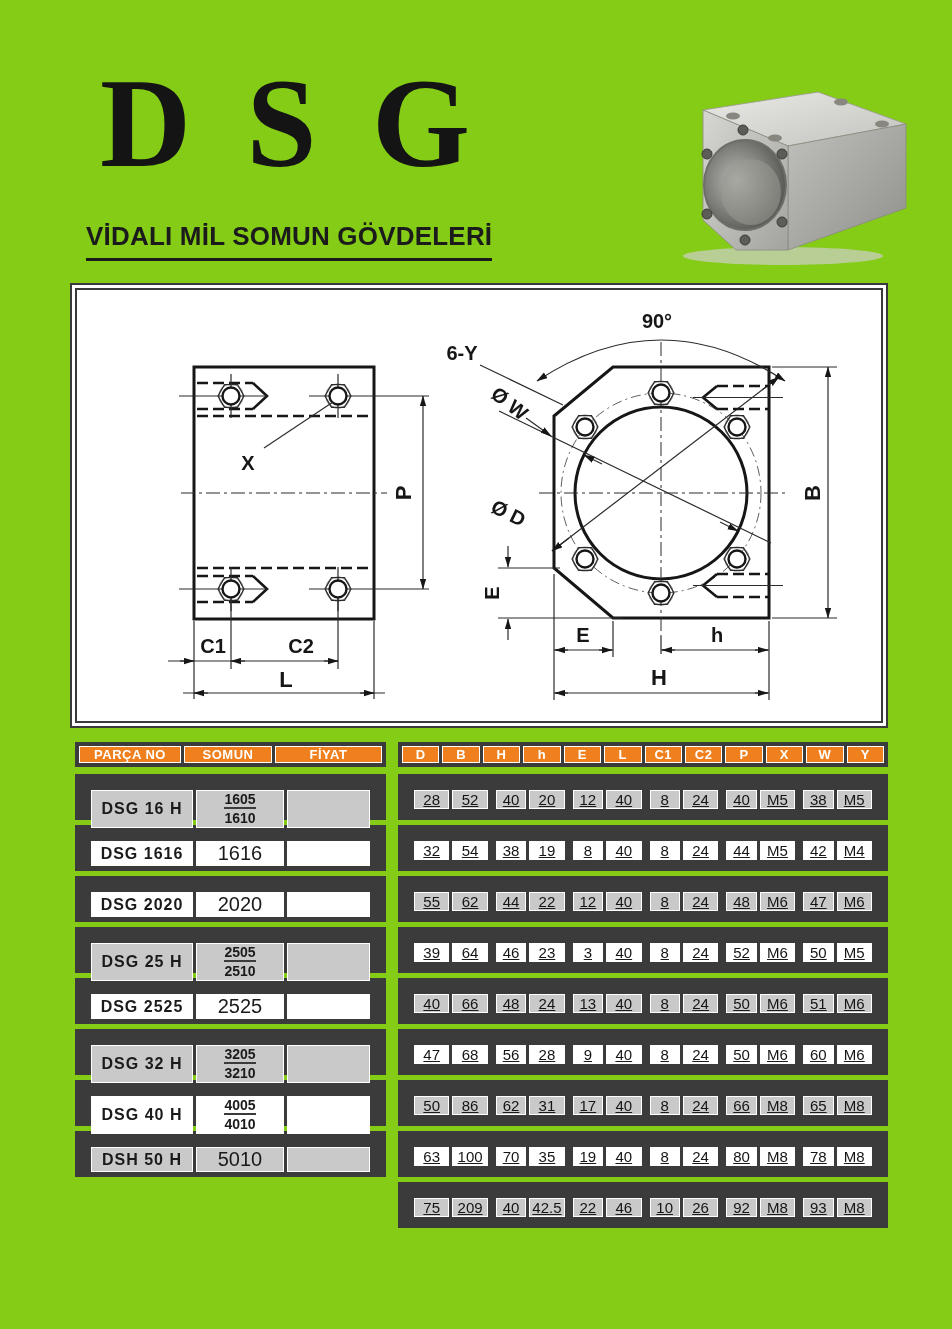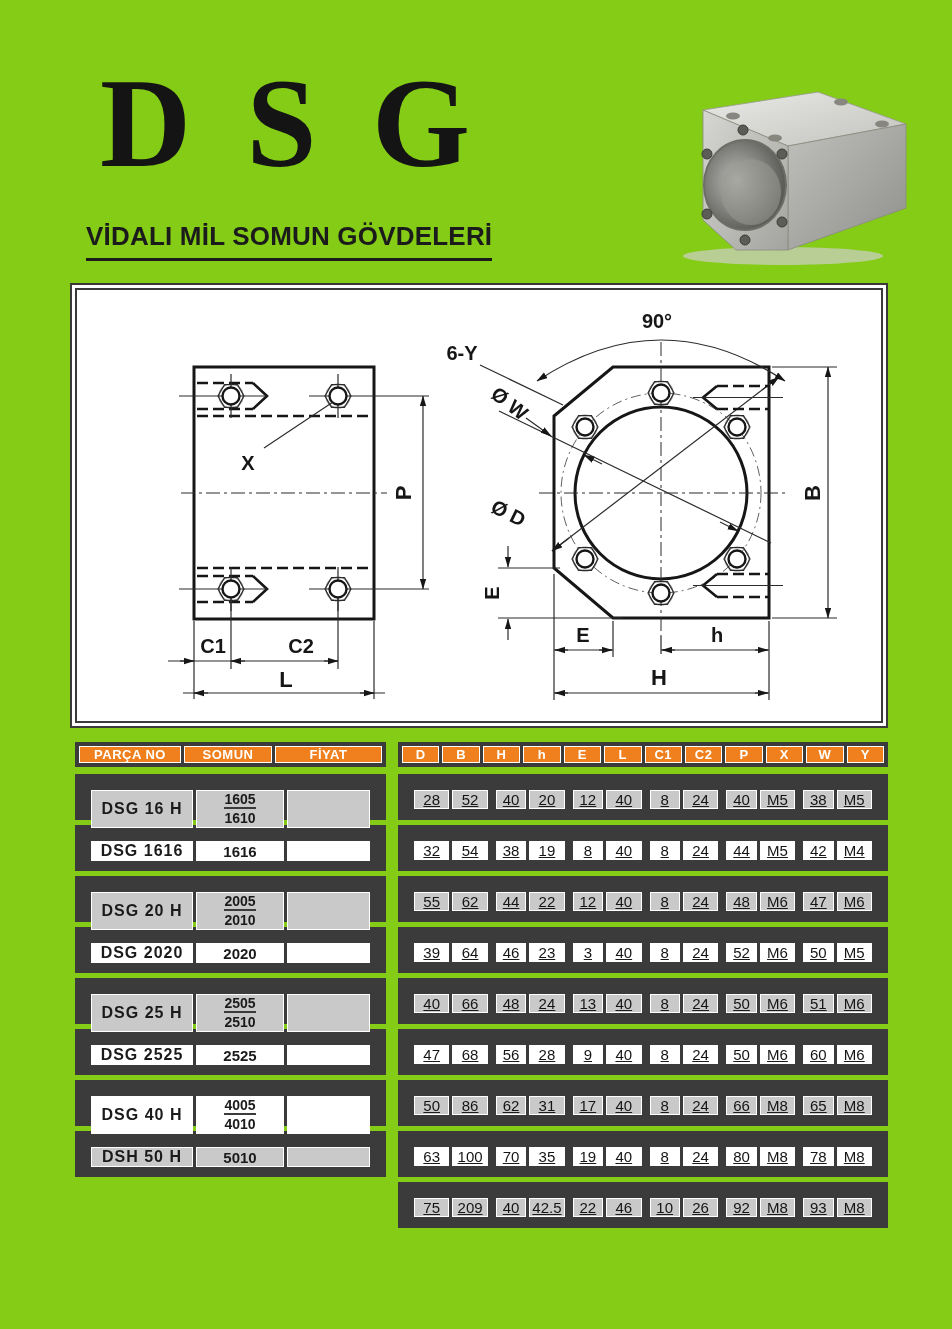--- a/index.html
+++ b/index.html
@@ -36,21 +36,21 @@
   .table-right .hrow{grid-template-columns:repeat(12,1fr);}
   .hcell{background:#F0801E;border:1px solid #fff;color:#fff;display:flex;align-items:center;
          justify-content:center;font-size:13px;font-weight:700;letter-spacing:.5px;}
   .row-card{box-sizing:border-box;height:46px;margin-bottom:5px;background:#3B3B3B;
             border:2px solid #3B3B3B;padding:14px;display:grid;gap:3px;}
   .left-card{grid-template-columns:102px 88px 1fr;}
   .right-card{grid-template-columns:repeat(12,1fr);text-decoration:underline;}
   .cell{background:#fff;border:1px solid #fff;display:flex;align-items:center;justify-content:center;}
   .shaded .cell{background:#C9C9C9;}
   .parca{font-size:16px;font-weight:700;letter-spacing:1px;}
-  .somun-single{font-size:15px;font-weight:700;}
+  .somun-single{font-size:20px;font-weight:400;}
   .somun-split{display:grid;grid-template-rows:1fr 1fr;padding:0;}
   .somun-sub{display:flex;align-items:center;justify-content:center;font-size:14px;font-weight:700;}
   .somun-sub:first-child{border-bottom:2px solid #3B3B3B;}
   .vcell{font-size:15px;color:#141414;}
   .ps{margin-left:5px;}
 </style>
 </head>
 <body>
 
 <div class="page">
@@ -213,44 +213,44 @@
             <div class="somun-sub">1605</div>
             <div class="somun-sub">1610</div>
           </div>
           <div class="cell fiyat"></div>
         </div>
         <div class="row-card left-card">
           <div class="cell parca">DSG 1616</div>
           <div class="cell somun-single">1616</div>
           <div class="cell fiyat"></div>
         </div>
-        <div class="row-card left-card shaded">
-          <div class="cell parca">DSG 20 H</div>
-          <div class="cell somun-split">
-            <div class="somun-sub">2005</div>
-            <div class="somun-sub">2010</div>
-          </div>
-          <div class="cell fiyat"></div>
-        </div>
         <div class="row-card left-card">
           <div class="cell parca">DSG 2020</div>
           <div class="cell somun-single">2020</div>
           <div class="cell fiyat"></div>
         </div>
         <div class="row-card left-card shaded">
           <div class="cell parca">DSG 25 H</div>
           <div class="cell somun-split">
             <div class="somun-sub">2505</div>
             <div class="somun-sub">2510</div>
           </div>
           <div class="cell fiyat"></div>
         </div>
         <div class="row-card left-card">
           <div class="cell parca">DSG 2525</div>
           <div class="cell somun-single">2525</div>
+          <div class="cell fiyat"></div>
+        </div>
+        <div class="row-card left-card shaded">
+          <div class="cell parca">DSG 32 H</div>
+          <div class="cell somun-split">
+            <div class="somun-sub">3205</div>
+            <div class="somun-sub">3210</div>
+          </div>
           <div class="cell fiyat"></div>
         </div>
         <div class="row-card left-card">
           <div class="cell parca">DSG 40 H</div>
           <div class="cell somun-split">
             <div class="somun-sub">4005</div>
             <div class="somun-sub">4010</div>
           </div>
           <div class="cell fiyat"></div>
         </div>

